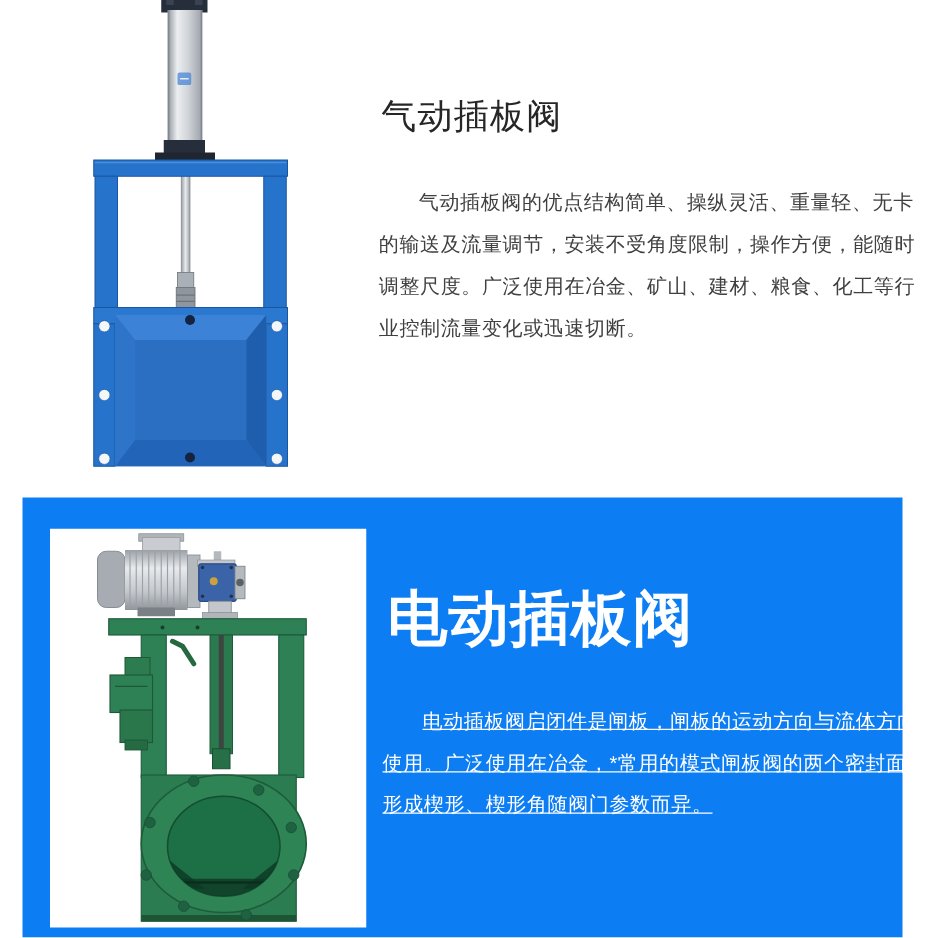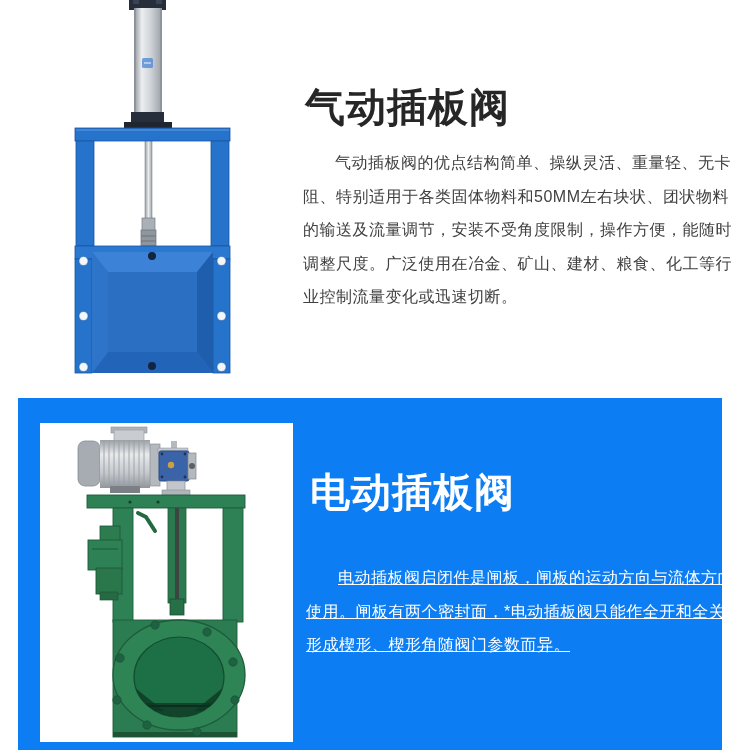--- a/index.html
+++ b/index.html
@@ -13,38 +13,38 @@
   *{margin:0;padding:0;box-sizing:border-box;}
   html,body{width:750px;height:750px;}
   body{
     position:relative;
     background:#ffffff;
     font-family:"Liberation Sans", sans-serif;
     overflow:hidden;
   }
   .pneu-img{position:absolute;left:45px;top:0;width:200px;height:375px;}
   .pneu-title{
-    position:absolute;left:305px;top:86px;
-    font-size:40px;line-height:42px;font-weight:700;
+    position:absolute;left:305px;top:72px;
+    font-size:28px;line-height:42px;font-weight:400;
     color:var(--title-dark);letter-spacing:1px;white-space:nowrap;
   }
   .pneu-desc{position:absolute;left:303px;top:146px;color:var(--body-dark);}
   .blue-section{
     position:absolute;left:18px;top:398px;width:704px;height:352px;
     background:var(--blue-bg);
   }
   .img-panel{
     position:absolute;left:22px;top:25px;width:253px;height:319px;
     background:#ffffff;
   }
   .elec-img{position:absolute;left:0;top:0;width:253px;height:319px;}
   .elec-title{
     position:absolute;left:292px;top:76px;
-    font-size:40px;line-height:44px;font-weight:900;
-    color:var(--inverse);letter-spacing:1px;white-space:nowrap;font-family:Liberation Mono, monospace;
+    font-size:48px;line-height:44px;font-weight:900;
+    color:var(--inverse);letter-spacing:1px;white-space:nowrap;
   }
   .elec-desc{position:absolute;left:288px;top:163px;color:var(--inverse);text-decoration:underline;}
   .dline{
     font-size:16px;line-height:33.5px;white-space:nowrap;
     letter-spacing:0.5px;
   }
   .dline.indent{text-indent:2em;}
 </style>
 </head>
 <body style="background: rgb(255, 255, 255);">
@@ -118,21 +118,20 @@
         <circle cx="107" cy="256" r="4" fill="#142440"></circle>
         <circle cx="107" cy="366" r="4" fill="#142440"></circle>
       </g>
     </g>
   </svg>
 
   <h1 class="pneu-title">气动插板阀</h1>
 
   <div class="pneu-desc">
     <div class="dline indent">气动插板阀的优点结构简单、操纵灵活、重量轻、无卡</div>
-    <div class="dline">阻、特别适用于各类固体物料和50MM左右块状、团状物料</div>
     <div class="dline">的输送及流量调节，安装不受角度限制，操作方便，能随时</div>
     <div class="dline">调整尺度。广泛使用在冶金、矿山、建材、粮食、化工等行</div>
     <div class="dline">业控制流量变化或迅速切断。</div>
   </div>
 </section>
 
 <section class="blue-section">
 
   <div class="img-panel">
 
@@ -229,16 +228,16 @@
           <line x1="96" y1="283" x2="182" y2="283" stroke="#0a2f1d" stroke-width="2"></line>
         </g>
       </g>
     </svg>
   </div>
 
   <h2 class="elec-title">电动插板阀</h2>
 
   <div class="elec-desc">
     <div class="dline indent">电动插板阀启闭件是闸板，闸板的运动方向与流体方向</div>
-    <div class="dline">使用。闸板有两个密封面，*电动插板阀只能作全开和全关</div>
+    <div class="dline">使用。广泛使用在冶金，*常用的模式闸板阀的两个密封面</div>
     <div class="dline">形成楔形、楔形角随阀门参数而异。</div>
   </div>
 </section>
 
 </body></html>

